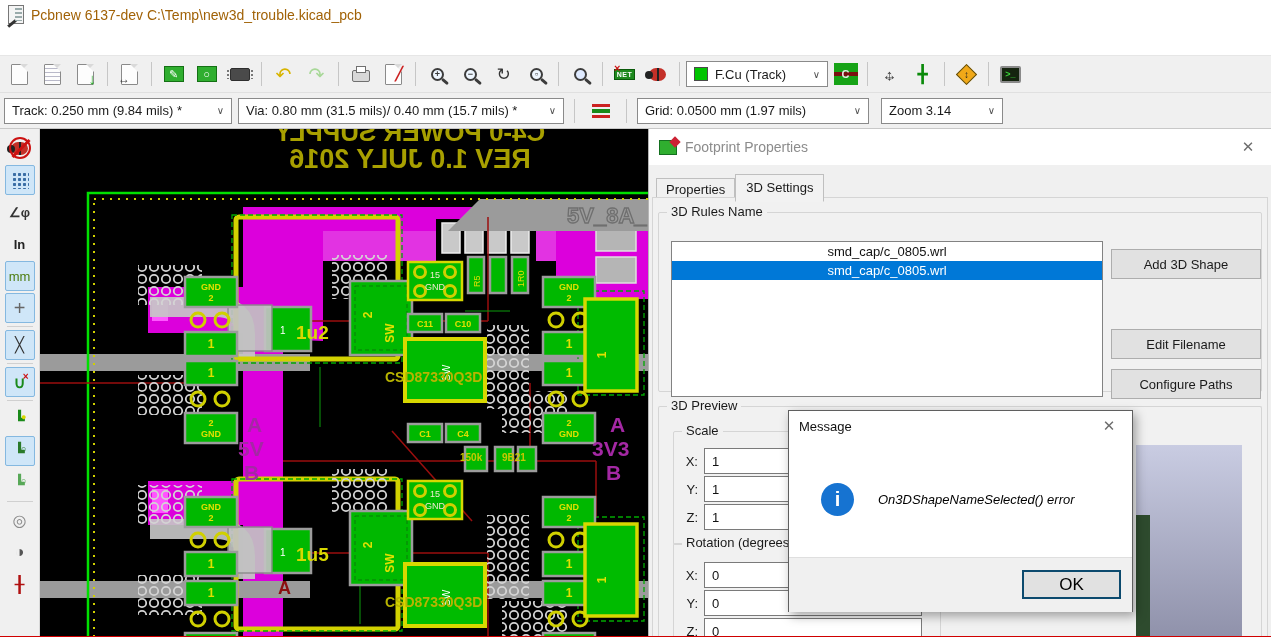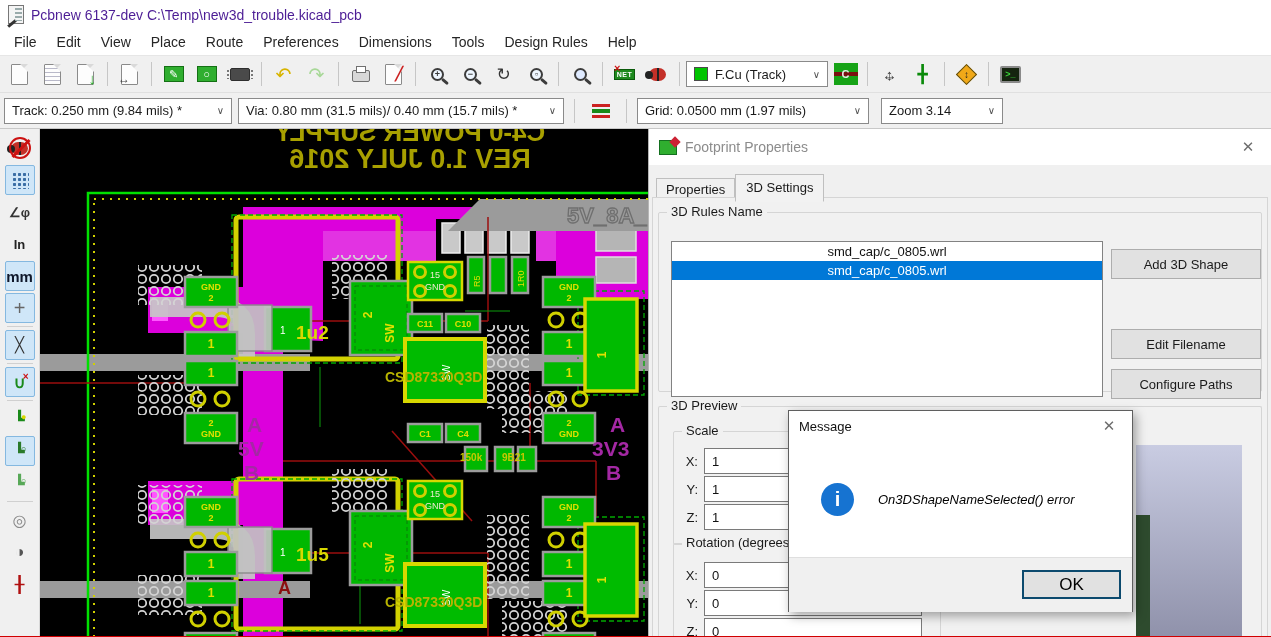--- a/index.html
+++ b/index.html
@@ -1,21 +1,21 @@
 <!DOCTYPE html>
 <html><head>
 <meta charset="utf-8">
 <style>
   * { margin:0; padding:0; box-sizing:border-box; }
   body { font-family:"Liberation Sans", sans-serif; background:#ffffff; }
   .app { position:relative; width:1271px; height:637px; background:#fff; overflow:hidden; border-bottom:1px solid #d00000; }
 
   
   .titlebar { position:absolute; left:0; top:0; width:1271px; height:29px; background:#fff; display:flex; align-items:center; padding-left:8px; gap:7px; }
-  .titlebar .apptitle { font-size:14px; color:#4c1d95; }
+  .titlebar .apptitle { font-size:14px; color:#a16207; }
   .appicon { width:16px; height:19px; background:#f4f4f4; border:1px solid #777; position:relative; }
   .appicon::after { content:''; position:absolute; right:1px; top:2px; bottom:2px; width:7px; background:repeating-linear-gradient(#9aa 0 2px, transparent 2px 4px); }
   .appicon::before { content:''; position:absolute; left:-2px; bottom:-2px; width:10px; height:3px; background:#333; transform:rotate(-40deg); }
 
   
   .menubar { position:absolute; left:0; top:29px; width:1271px; height:26px; background:#fff; display:flex; align-items:center; padding-left:4px; }
   .menu-item { font-size:14px; color:#262626; padding:3px 10px; cursor:default; }
 
   
   .toolbar { position:absolute; left:0; top:55px; width:1271px; height:37px; background:#f0f0f0; display:flex; align-items:center; padding-left:4px; gap:2px; border-top:1px solid #e6e6e6; }
@@ -114,32 +114,20 @@
 </head>
 <body>
 
 <div class="app">
 
   <div class="titlebar">
     <span class="appicon"></span>
     <span class="apptitle">Pcbnew 6137-dev C:\Temp\new3d_trouble.kicad_pcb</span>
   </div>
 
-  <div class="menubar">
-    <span class="menu-item">File</span>
-    <span class="menu-item">Edit</span>
-    <span class="menu-item">View</span>
-    <span class="menu-item">Place</span>
-    <span class="menu-item">Route</span>
-    <span class="menu-item">Preferences</span>
-    <span class="menu-item">Dimensions</span>
-    <span class="menu-item">Tools</span>
-    <span class="menu-item">Design Rules</span>
-    <span class="menu-item">Help</span>
-  </div>
 
   <div class="toolbar">
     <div class="tbtn">
         <span class="pg"></span>
       </div>
     <div class="tbtn">
         <span class="pg lines"></span>
       </div>
     <div class="tbtn">
         <span class="pg"></span>
@@ -270,21 +258,21 @@
     <div class="lbtn sel">
         <span class="griddots"></span>
       </div>
     <div class="lbtn">
         <span style="font-size:13px;font-weight:bold;color:#333">∠φ</span>
       </div>
     <div class="lbtn">
         <span style="font-size:13px;font-weight:bold;color:#222">In</span>
       </div>
     <div class="lbtn sel">
-        <span style="font-size:15px;font-weight:bold;color:#0f172a">mm</span>
+        <span style="font-size:13px;font-weight:normal;color:#4d7c0f">mm</span>
       </div>
     <div class="lbtn sel">
         <span style="font-size:20px;color:#666">+</span>
       </div>
     <div class="lsep"></div>
     <div class="lbtn sel">
         <span style="font-size:15px;color:#333">╳</span>
       </div>
     <div class="lsep"></div>
     <div class="lbtn sel">

